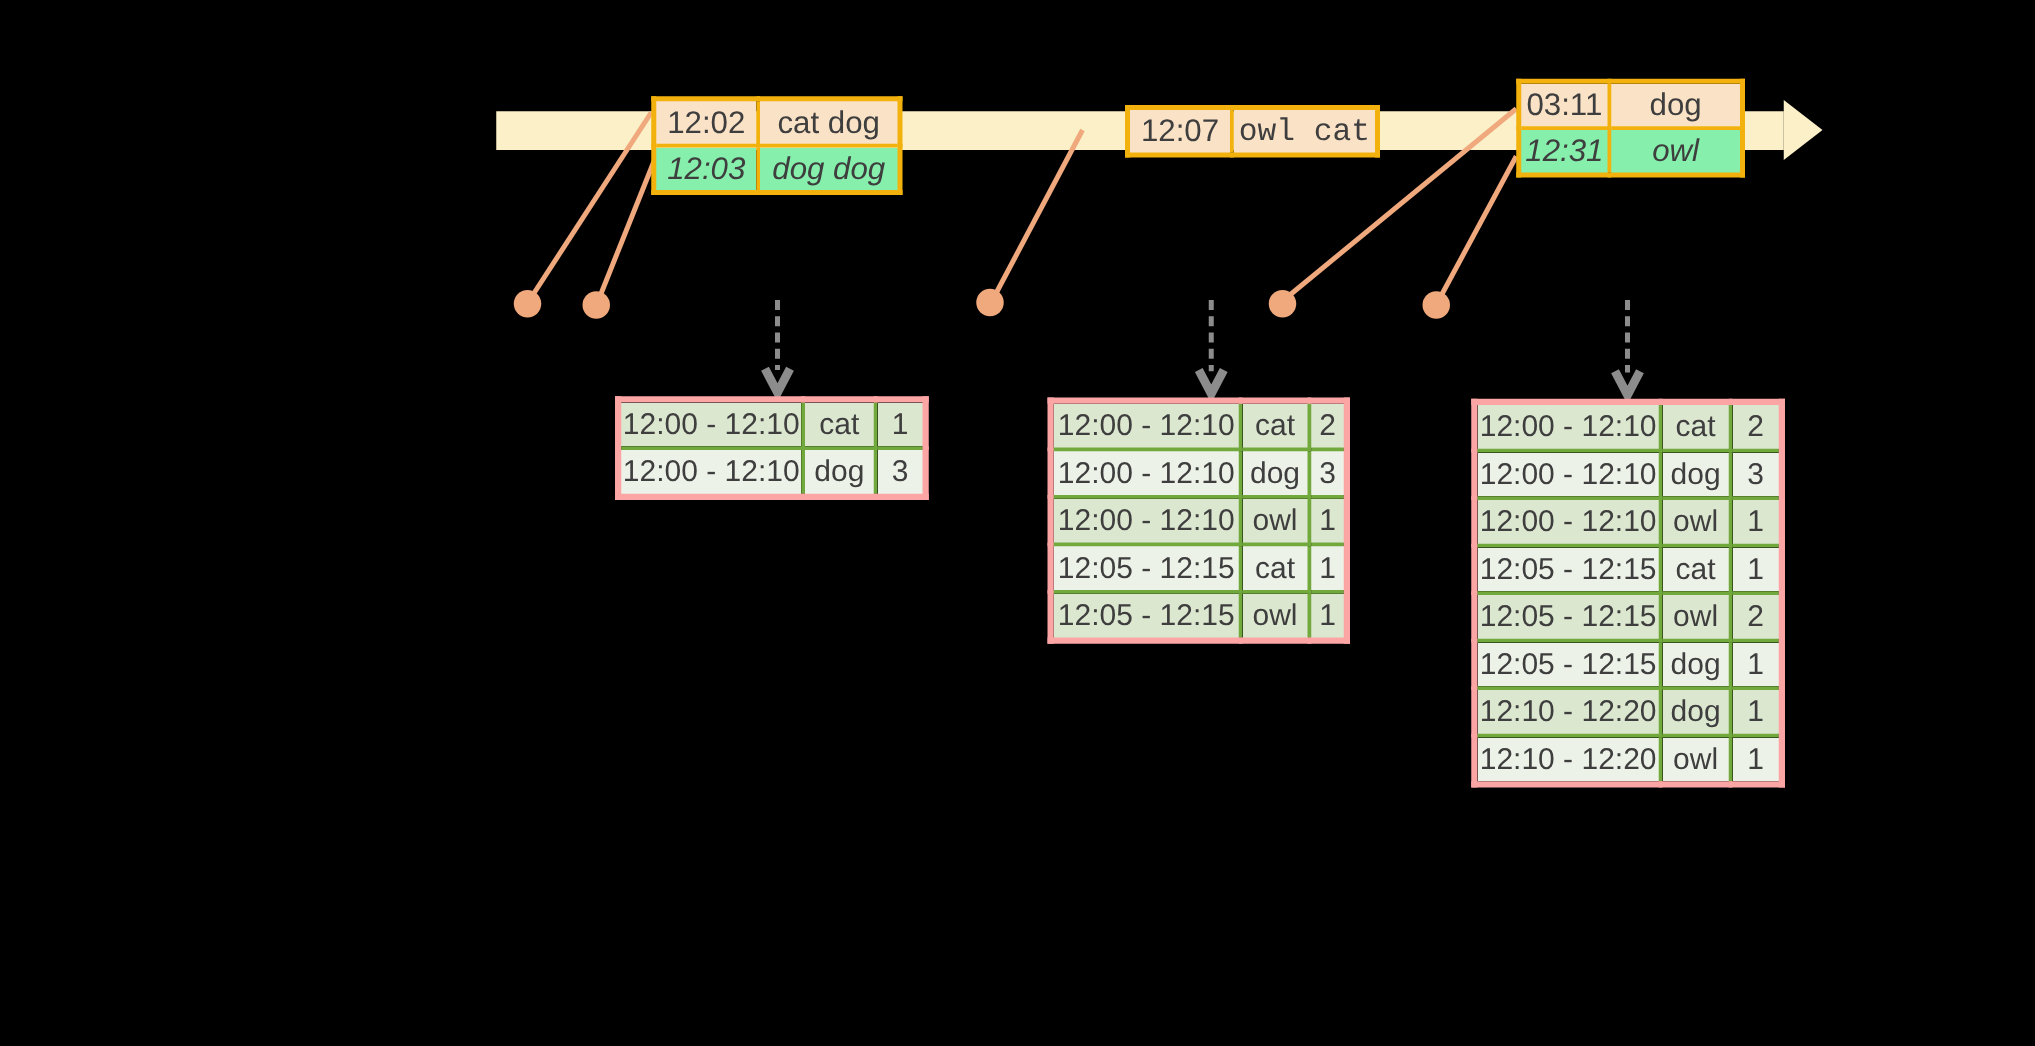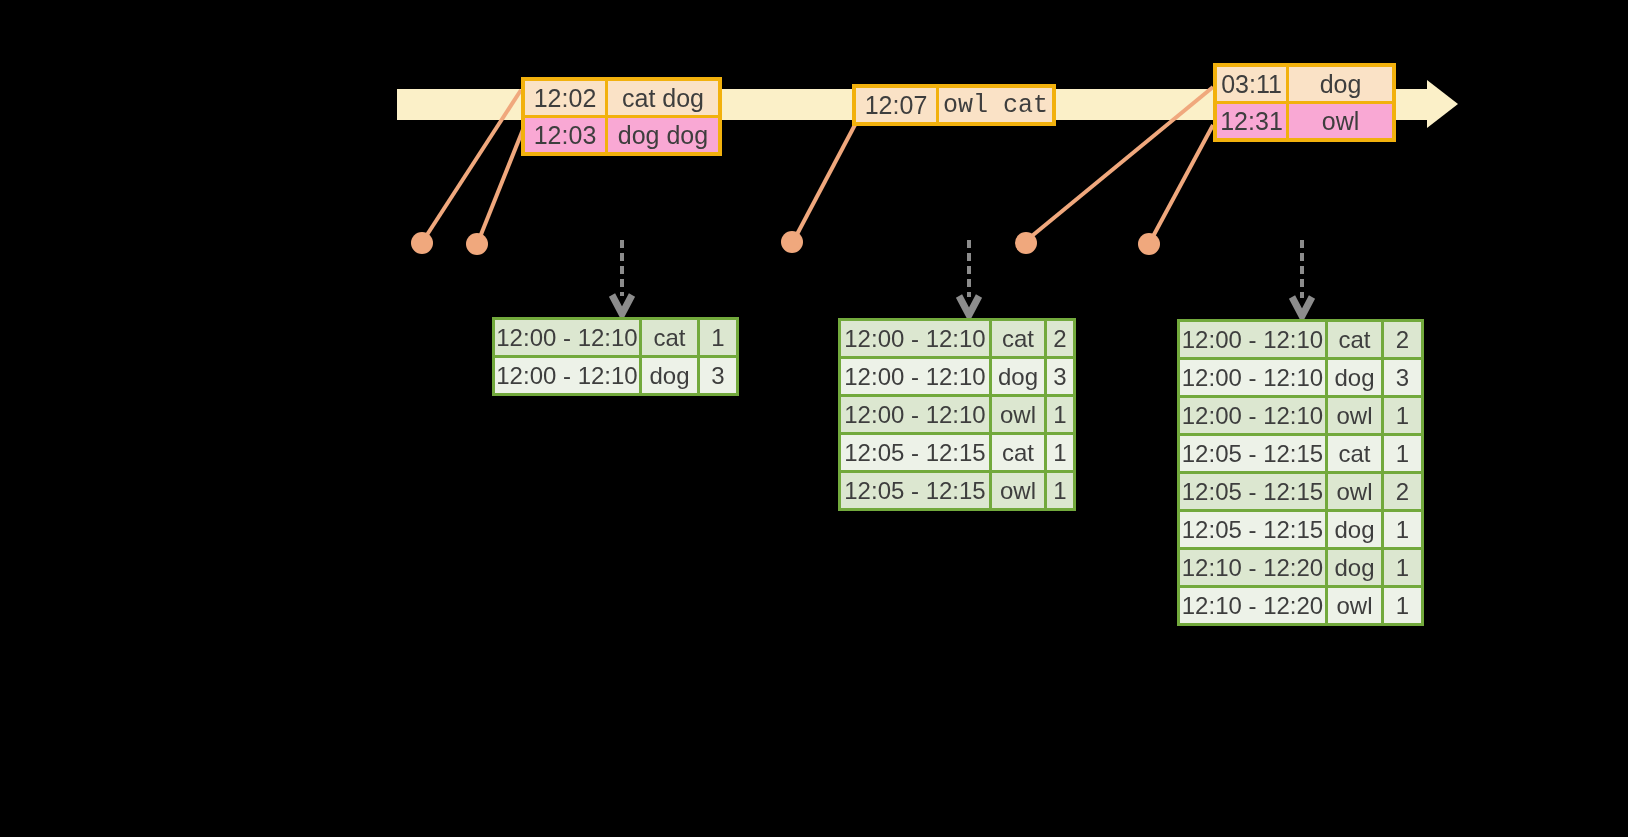--- a/index.html
+++ b/index.html
@@ -20,34 +20,34 @@
   .etable td {
     border: 3px solid #F2B10D;
     text-align: center;
     vertical-align: middle;
     height: 34px;
     padding: 0;
     overflow: hidden;
     white-space: nowrap;
   }
   .fill-a { background: #FAE2C6; }
-  .fill-b { background: #f9a8d4; }
+  .fill-b { background: #86efac; font-style: italic; }
 
   #etable1 { left: 521px; top: 77px; }
   #etable1 .c-time { width: 80px; }
   #etable1 .c-word { width: 110px; text-align: center; }
-  #etable2 { left: 852px; top: 84px; }
+  #etable2 { left: 900px; top: 84px; }
   #etable2 .c-time { width: 80px; }
   #etable2 .c-word { width: 113px; font-family: Liberation Mono, monospace; }
   #etable3 { left: 1213px; top: 63px; }
   #etable3 .c-time { width: 69px; }
   #etable3 .c-word { width: 103px; }
 
   
-  .gtable { font-size: 24px; border: 3px solid #fca5a5; }
+  .gtable { font-size: 24px; border: 5px solid #fca5a5; }
   .gtable td {
     border: 3px solid #72A93C;
     text-align: center;
     vertical-align: middle;
     height: 35px;
     padding: 0;
     overflow: hidden;
     white-space: nowrap;
   }
   .gfill-a { background: #DCE7D0; }

